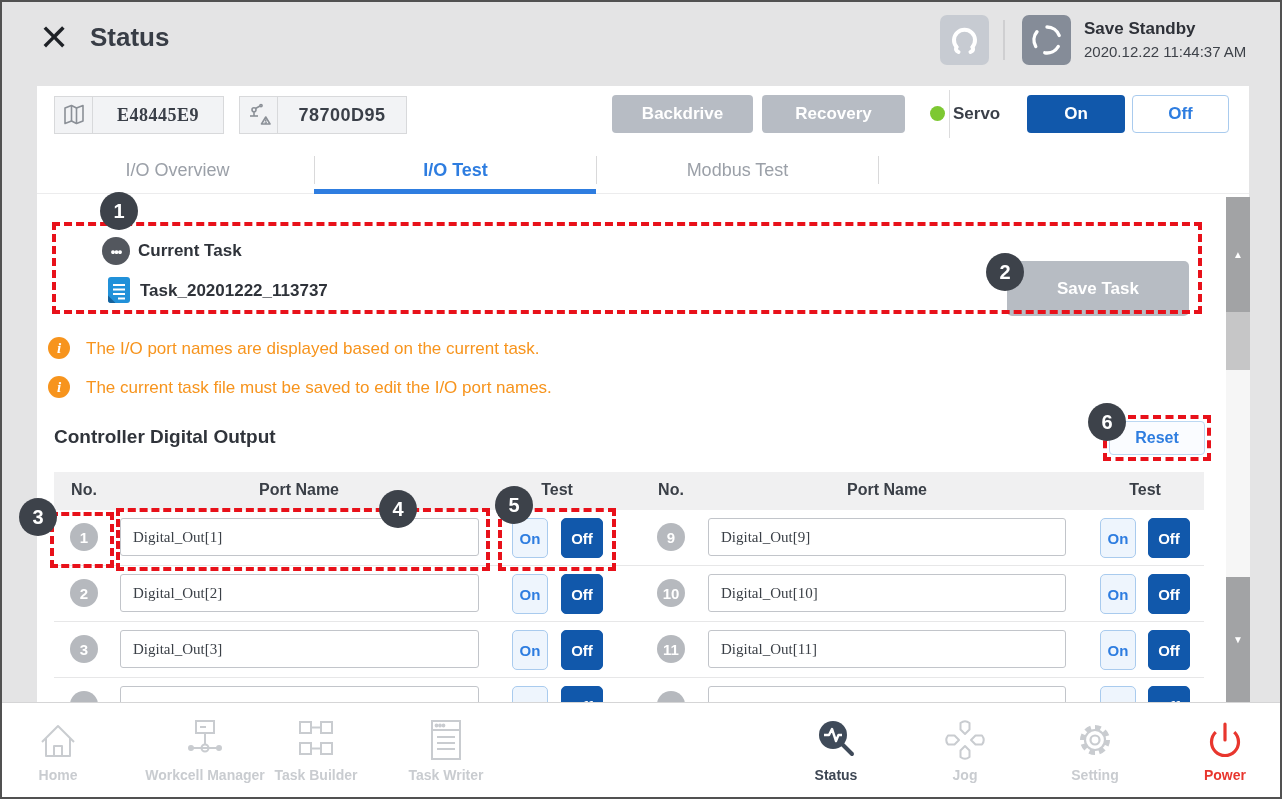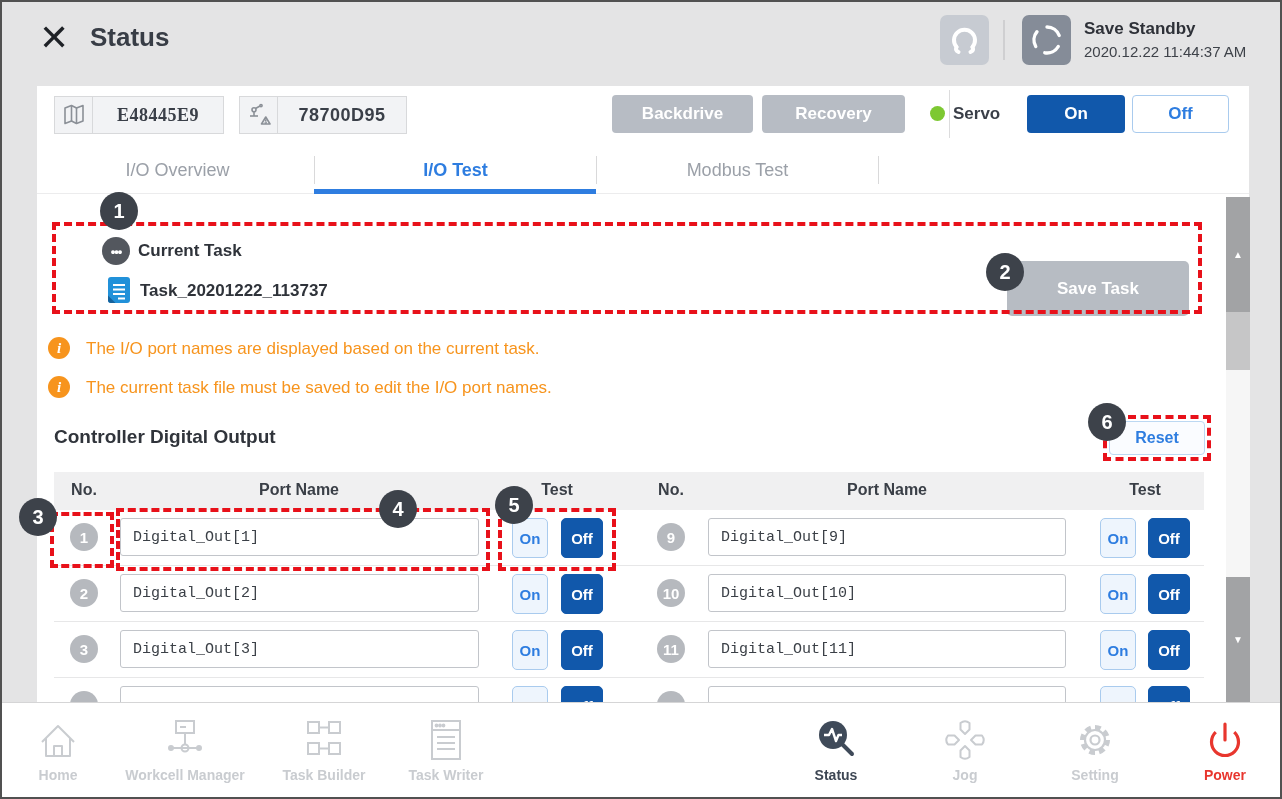--- a/index.html
+++ b/index.html
@@ -1,20 +1,20 @@
 <!DOCTYPE html>
 <html><head>
 <meta charset="utf-8">
 <style>
   html,body{margin:0;padding:0;background:#9a9a9a;}
   *{box-sizing:border-box;}
   .screen{position:relative;width:1282px;height:799px;background:#e4e4e5;border:2px solid #515151;
     overflow:hidden;font-family:"Liberation Sans",sans-serif;color:#3a3f47;}
   button{font-family:inherit;cursor:pointer;}
-  input{font-family:Liberation Mono, monospace;}
+  input{font-family:Liberation Serif, serif;}
 
   
   .top-header{position:absolute;left:0;top:0;width:100%;height:84px;background:#e4e4e5;}
   .close-x{position:absolute;left:30px;top:14px;width:44px;height:44px;border:none;background:transparent;
     font-size:36px;color:#1e2126;line-height:44px;text-align:center;padding:0;}
   .page-title{position:absolute;left:88px;top:20px;font-size:26px;font-weight:bold;color:#383d46;}
   .hdr-iconbtn{position:absolute;top:13px;width:49px;height:50px;border:none;border-radius:7px;padding:0;}
   .hdr-iconbtn.light{left:938px;background:#c7cbd2;}
   .hdr-iconbtn.dark{left:1020px;background:#858c98;}
   .hdr-divider{position:absolute;left:1001px;top:18px;width:2px;height:40px;background:#cfcfd1;}
@@ -294,36 +294,36 @@
       <svg width="48" height="48" viewBox="0 0 48 48">
         <g stroke="#c9ccd0" stroke-width="2" fill="none" stroke-linejoin="round">
           <path d="M8 26 L24 10 L40 26"></path>
           <path d="M12 22 V40 H36 V22"></path>
           <path d="M20 40 V30 H28 V40"></path>
         </g>
       </svg>
       <span class="nav-label">Home</span>
     </button>
 
-    <button class="nav-item" style="left:108px;">
+    <button class="nav-item" style="left:128px;">
       <svg width="48" height="48" viewBox="0 0 48 48">
         <g stroke="#c9ccd0" stroke-width="2" fill="none">
           <rect x="15" y="5" width="18" height="12"></rect>
           <line x1="19" y1="11" x2="25" y2="11"></line>
           <line x1="24" y1="17" x2="24" y2="29"></line>
           <line x1="10" y1="32" x2="38" y2="32"></line>
           <circle cx="24" cy="32" r="3.5"></circle>
           <circle cx="10" cy="32" r="2" fill="#c9ccd0"></circle>
           <circle cx="38" cy="32" r="2" fill="#c9ccd0"></circle>
         </g>
       </svg>
       <span class="nav-label">Workcell Manager</span>
     </button>
 
-    <button class="nav-item" style="left:247px;">
+    <button class="nav-item" style="left:239px;">
       <svg width="48" height="48" viewBox="0 0 48 48">
         <g stroke="#c9ccd0" stroke-width="2" fill="none">
           <rect x="8" y="6" width="11" height="11"></rect>
           <rect x="29" y="6" width="11" height="11"></rect>
           <line x1="19" y1="11.5" x2="29" y2="11.5"></line>
           <rect x="8" y="27" width="11" height="11"></rect>
           <rect x="29" y="27" width="11" height="11"></rect>
           <line x1="19" y1="32.5" x2="29" y2="32.5"></line>
         </g>
       </svg>

